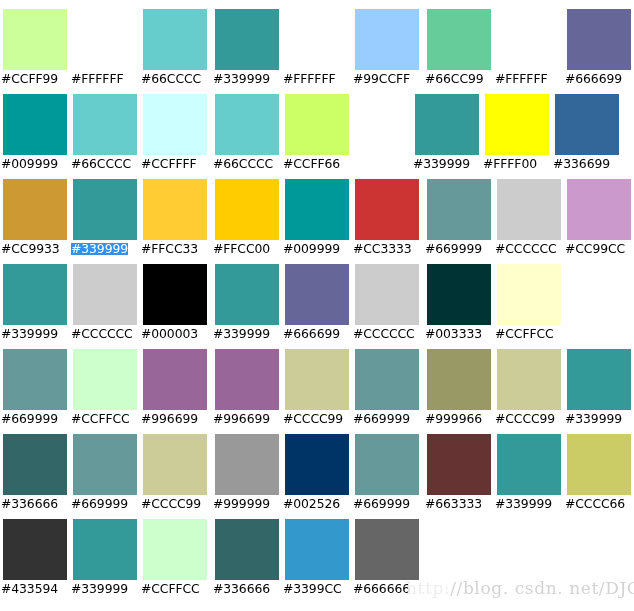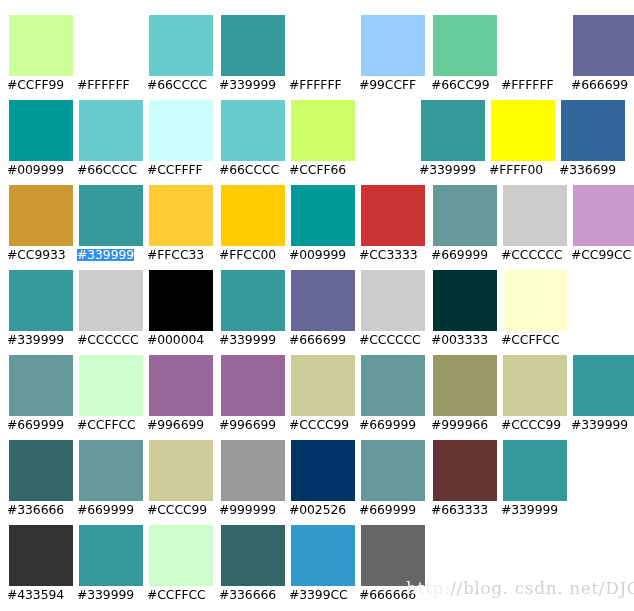--- a/index.html
+++ b/index.html
@@ -13,21 +13,21 @@
     font-family: "DejaVu Sans", sans-serif;
     position: relative;
     overflow: hidden;
   }
 
   #palette-grid {
     position: relative;
     width: 520px;
     height: 611px;
     box-sizing: border-box;
-    padding: 6px;
+    padding: 0;
   }
 
   .palette-row {
     display: flex;
     flex-direction: row;
     height: 85px;
     width: 634px;
   }
 
   .palette-group {
@@ -226,21 +226,21 @@
         <div class="swatch-cell">
           <div class="swatch-chip" style="background: rgb(51, 153, 153);"></div>
           <div class="swatch-label">#339999</div>
         </div>
         <div class="swatch-cell">
           <div class="swatch-chip" style="background: rgb(204, 204, 204);"></div>
           <div class="swatch-label">#CCCCCC</div>
         </div>
         <div class="swatch-cell">
           <div class="swatch-chip" style="background: rgb(0, 0, 0);"></div>
-          <div class="swatch-label">#000004</div>
+          <div class="swatch-label">#000003</div>
         </div>
       </div>
       <div class="palette-group">
         <div class="swatch-cell">
           <div class="swatch-chip" style="background: rgb(51, 153, 153);"></div>
           <div class="swatch-label">#339999</div>
         </div>
         <div class="swatch-cell">
           <div class="swatch-chip" style="background: rgb(102, 102, 153);"></div>
           <div class="swatch-label">#666699</div>
@@ -335,20 +335,24 @@
         </div>
       </div>
       <div class="palette-group">
         <div class="swatch-cell">
           <div class="swatch-chip" style="background: rgb(102, 51, 51);"></div>
           <div class="swatch-label">#663333</div>
         </div>
         <div class="swatch-cell">
           <div class="swatch-chip" style="background: rgb(51, 153, 153);"></div>
           <div class="swatch-label">#339999</div>
+        </div>
+        <div class="swatch-cell">
+          <div class="swatch-chip" style="background: rgb(204, 204, 102);"></div>
+          <div class="swatch-label">#CCCC66</div>
         </div>
       </div>
     </div>
     <div class="palette-row">
       <div class="palette-group">
         <div class="swatch-cell">
           <div class="swatch-chip" style="background: rgb(51, 51, 51);"></div>
           <div class="swatch-label">#433594</div>
         </div>
         <div class="swatch-cell">

